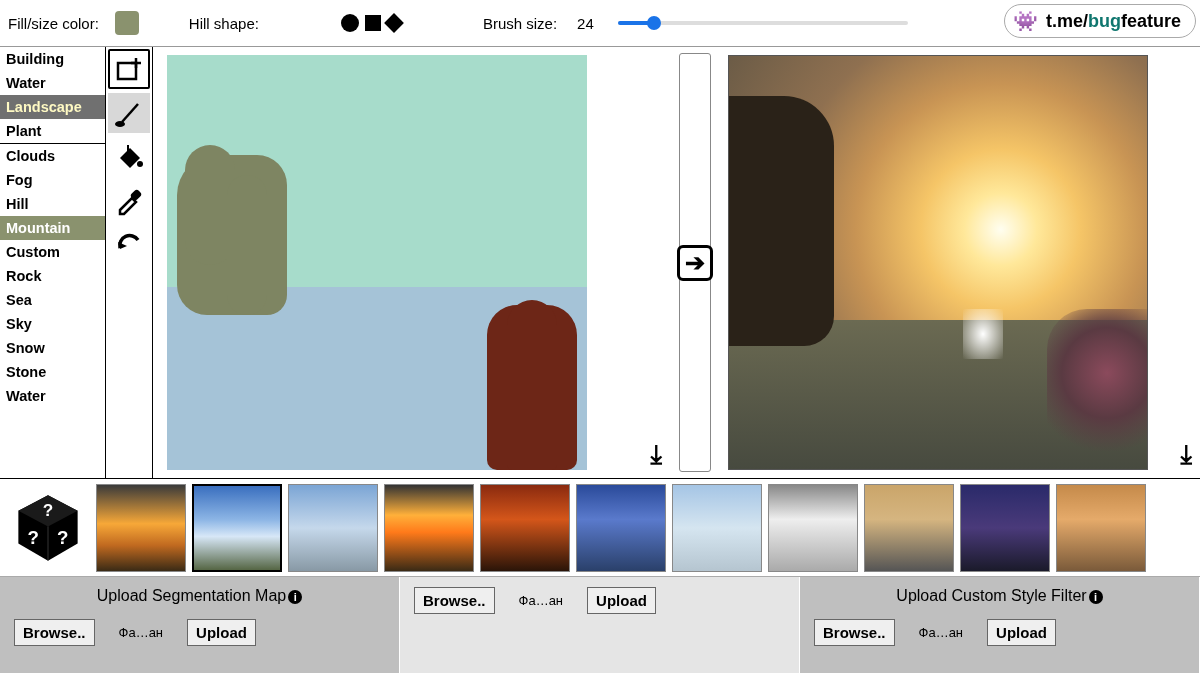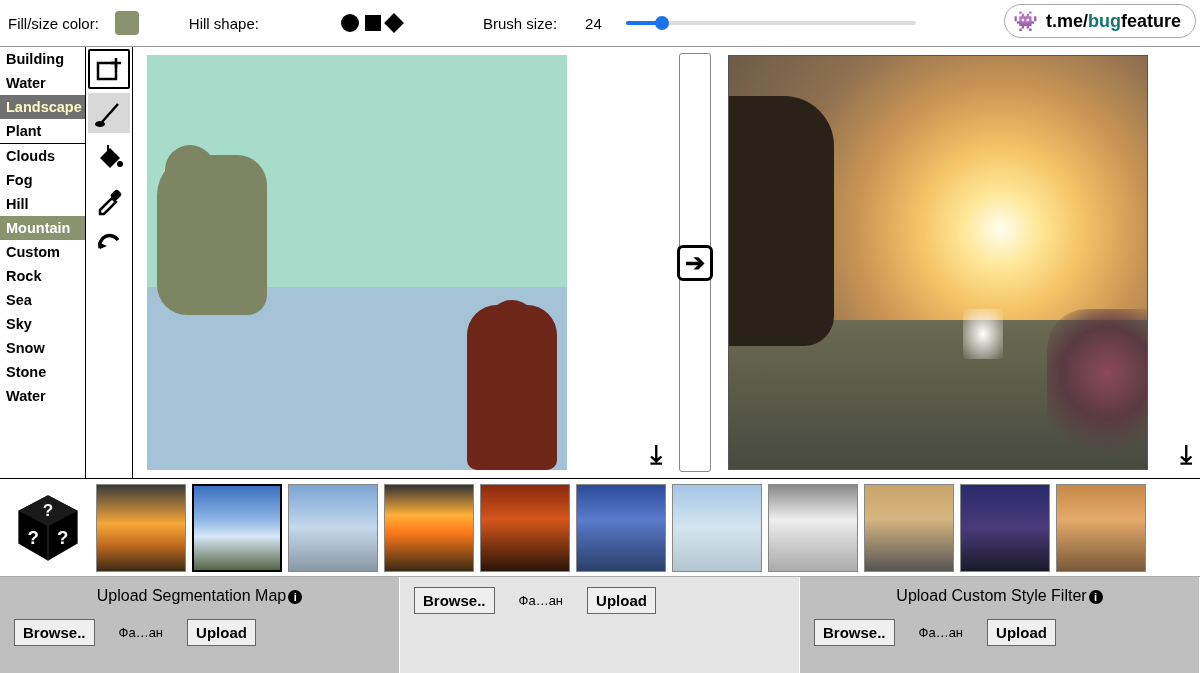--- a/index.html
+++ b/index.html
@@ -5,32 +5,32 @@
 * { box-sizing: border-box; margin: 0; padding: 0; }
 body { font-family: Arial, sans-serif; background: #fff; width: 1200px; height: 673px; overflow: hidden; font-size: 14px; }
 
 .topbar { height: 47px; border-bottom: 1px solid #999; display: flex; align-items: center; padding: 0 8px; gap: 16px; position: relative; }
 .topbar-label { font-size: 15px; }
 .color-swatch { width: 24px; height: 24px; background: #8a926e; border-radius: 4px; }
 .shape-group { display: flex; gap: 6px; align-items: center; }
 .shape-circle { width: 18px; height: 18px; background: #000; border-radius: 50%; }
 .shape-square { width: 16px; height: 16px; background: #000; }
 .shape-diamond { width: 14px; height: 14px; background: #000; transform: rotate(45deg); }
-.brush-size-val { font-size: 15px; margin-left: 12px; margin-right: 8px; }
+.brush-size-val { font-size: 15px; margin-left: 4px; margin-right: 8px; }
 .slider-wrap { position: relative; width: 290px; height: 16px; }
 .slider-track { position: absolute; top: 6px; left: 0; right: 0; height: 4px; background: #ddd; border-radius: 2px; }
 .slider-fill { position: absolute; top: 6px; left: 0; width: 12%; height: 4px; background: #1a73e8; border-radius: 2px; }
 .slider-thumb { position: absolute; top: 1px; left: 10%; width: 14px; height: 14px; background: #1a73e8; border-radius: 50%; }
 .badge { position: absolute; right: 4px; top: 4px; background: #fff; border: 1px solid #aaa; border-radius: 18px; padding: 4px 14px 4px 8px; display: flex; align-items: center; gap: 8px; font-size: 18px; font-weight: 600; }
 .badge .bug { color: #0f766e; }
 .badge-icon { font-size: 20px; }
 
 .main { display: flex; height: 432px; border-bottom: 1px solid #000; }
 
-.catlist { width: 86px; border-right: 1px solid #000; overflow: hidden; }
+.catlist { width: 106px; border-right: 1px solid #000; overflow: hidden; }
 .catgroup { border-bottom: 1px solid #000; }
 .catitem { padding: 4px 6px; font-size: 14.5px; font-weight: 600; cursor: pointer; }
 .catitem.sel-dark { background: #707070; color: #fef9c3; }
 .catitem.sel-olive { background: #8a926e; color: #fff; }
 
 .tools { width: 47px; border-right: 1px solid #000; display: flex; flex-direction: column; }
 .tool { width: 42px; height: 40px; margin: 2px auto; display: flex; align-items: center; justify-content: center; font-size: 24px; cursor: pointer; border: 1px solid transparent; }
 .tool.bordered { border: 2px solid #000; border-radius: 2px; }
 .tool.active { background: #d8d8d8; }
 

